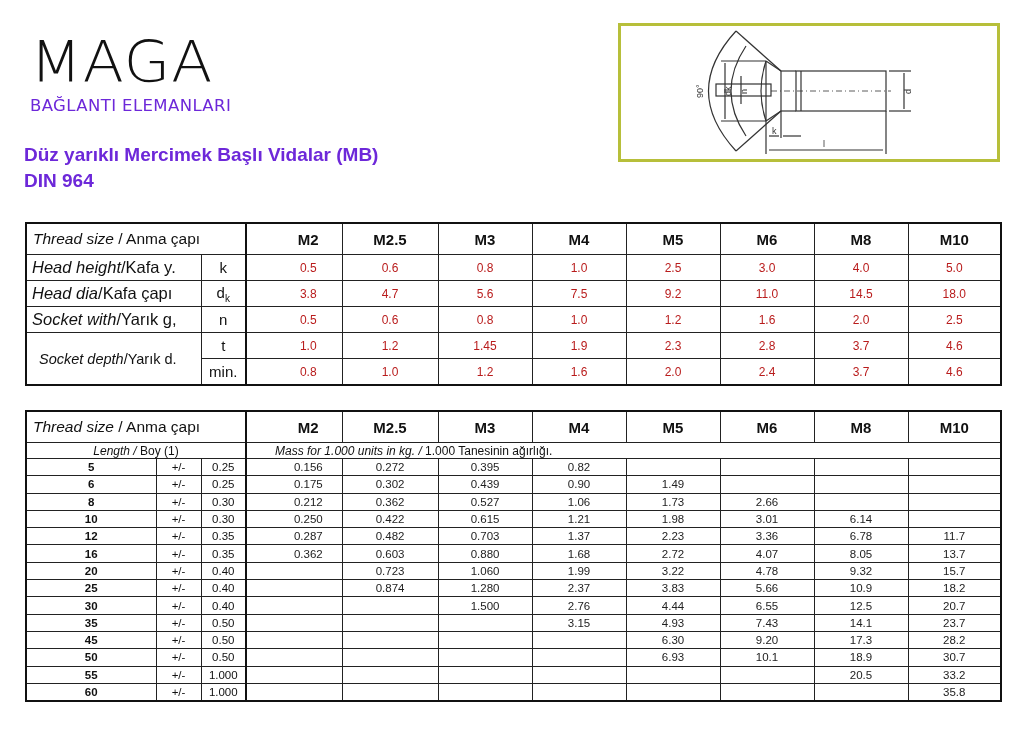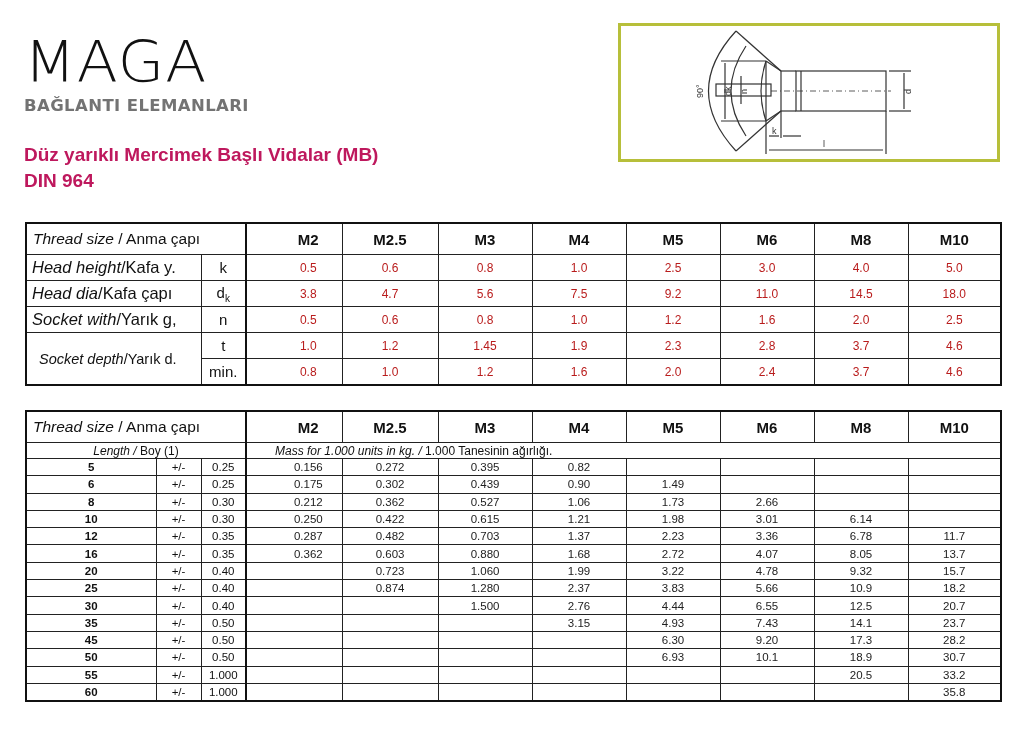--- a/index.html
+++ b/index.html
@@ -1,22 +1,22 @@
 <!DOCTYPE html>
 <html><head>
 <meta charset="utf-8">
 <style>
   html, body { margin:0; padding:0; background:#ffffff; }
   body { width:1024px; height:744px; position:relative; overflow:hidden; font-family:"Liberation Sans", sans-serif; color:#111; }
 
-  .logo { position:absolute; left:24px; top:34px; }
+  .logo { position:absolute; left:30px; top:34px; }
   .logo-main { font-family:"DejaVu Sans", sans-serif; font-size:60px; font-weight:300; letter-spacing:1px; line-height:60px; color:#111; transform:scaleY(0.95); transform-origin:left top; }
-  .logo-sub { font-family:"DejaVu Sans", sans-serif; font-size:16.5px; letter-spacing:0.4px; color:#737373; margin-top:2px; font-weight:700; }
-
-  .title { position:absolute; left:24px; top:142px; font-size:19px; font-weight:bold; color:#be185d; line-height:26px; }
+  .logo-sub { font-family:"DejaVu Sans", sans-serif; font-size:16.5px; letter-spacing:0.4px; color:#6d28d9; margin-top:2px; font-weight:400; }
+
+  .title { position:absolute; left:24px; top:142px; font-size:19px; font-weight:bold; color:#6d28d9; line-height:26px; }
 
   .diagram { position:absolute; left:618px; top:23px; width:382px; height:139px; border:3px solid #b7bf3a; box-sizing:border-box; background:#fff; }
   .diagram svg { width:100%; height:100%; }
 
   table { position:absolute; border-collapse:collapse; table-layout:fixed; }
   td { border:1.6px solid #222; padding:0; text-align:center; vertical-align:middle; overflow:hidden; white-space:nowrap; }
 
   
   .t1 { left:25px; top:222px; width:975px; border:2.5px solid #111; }
   .t1 tr.hdr td { height:30px; }

